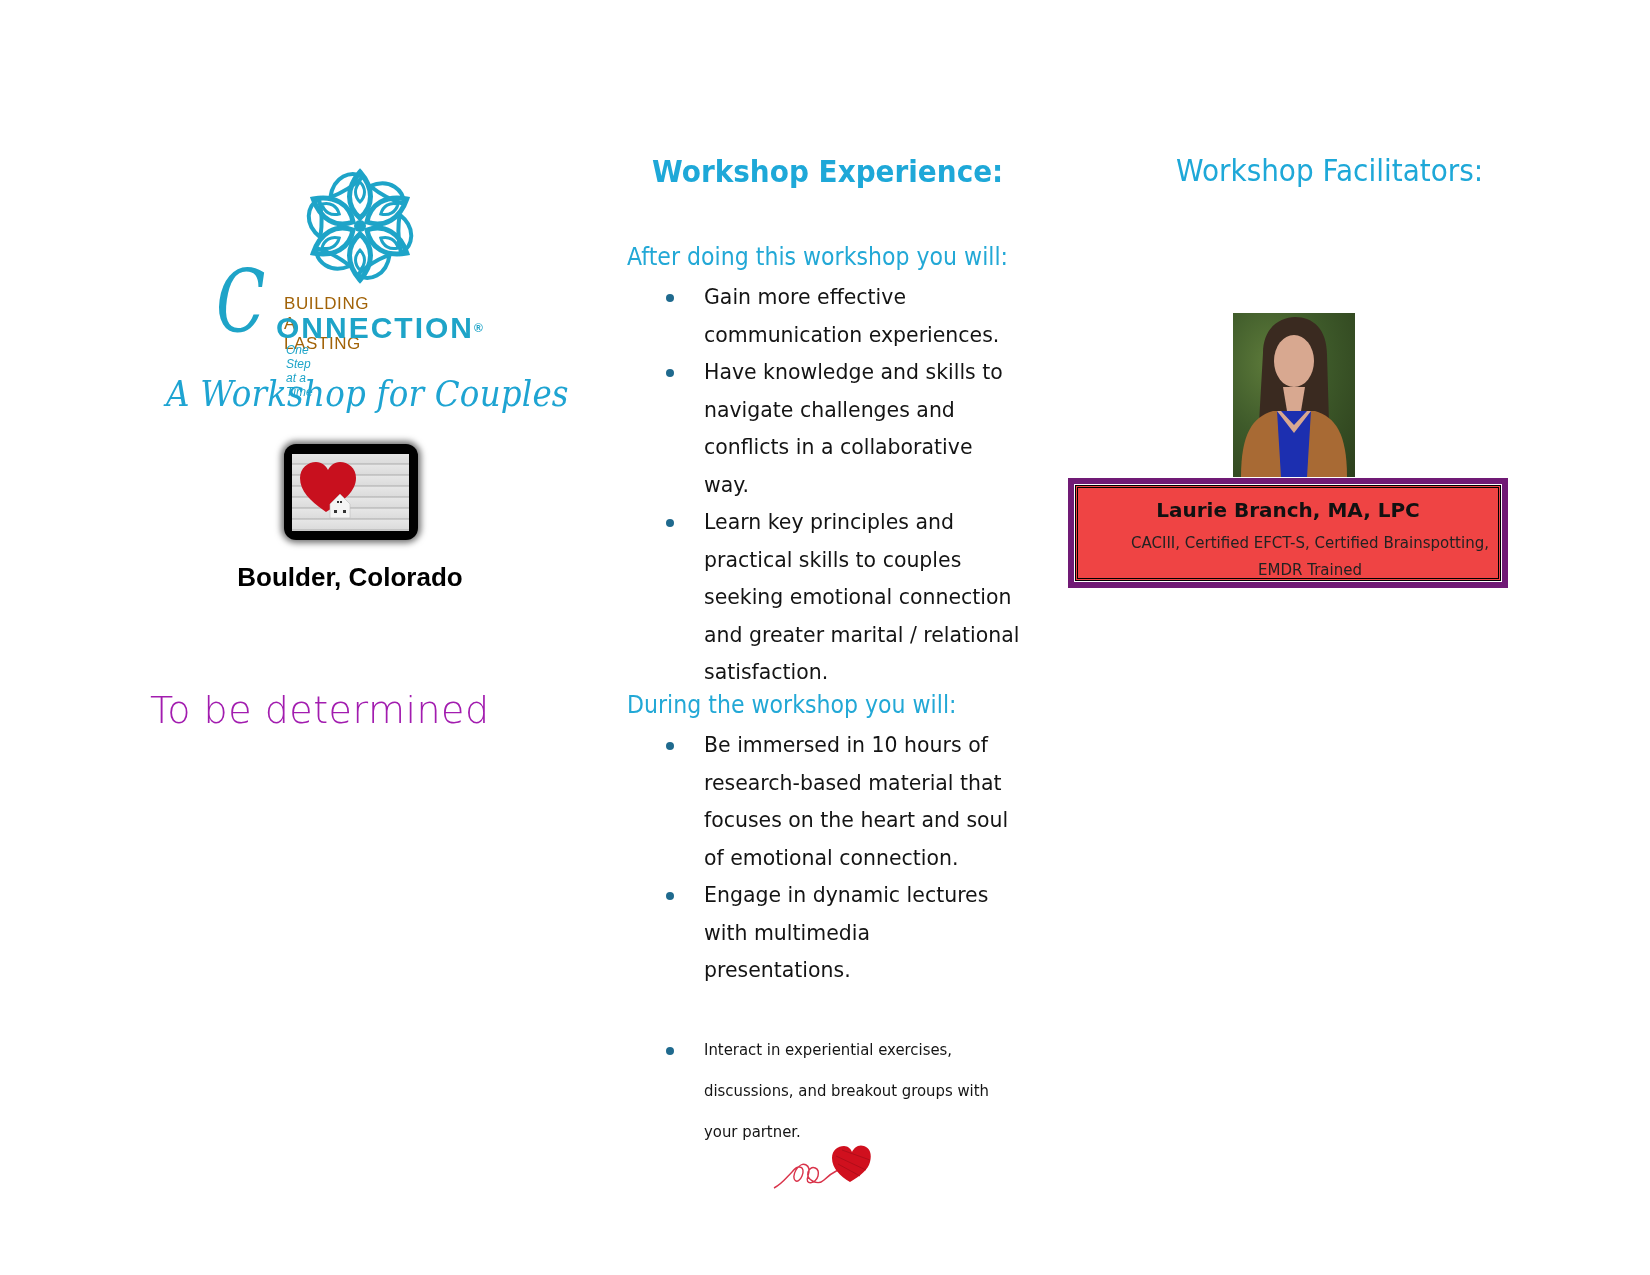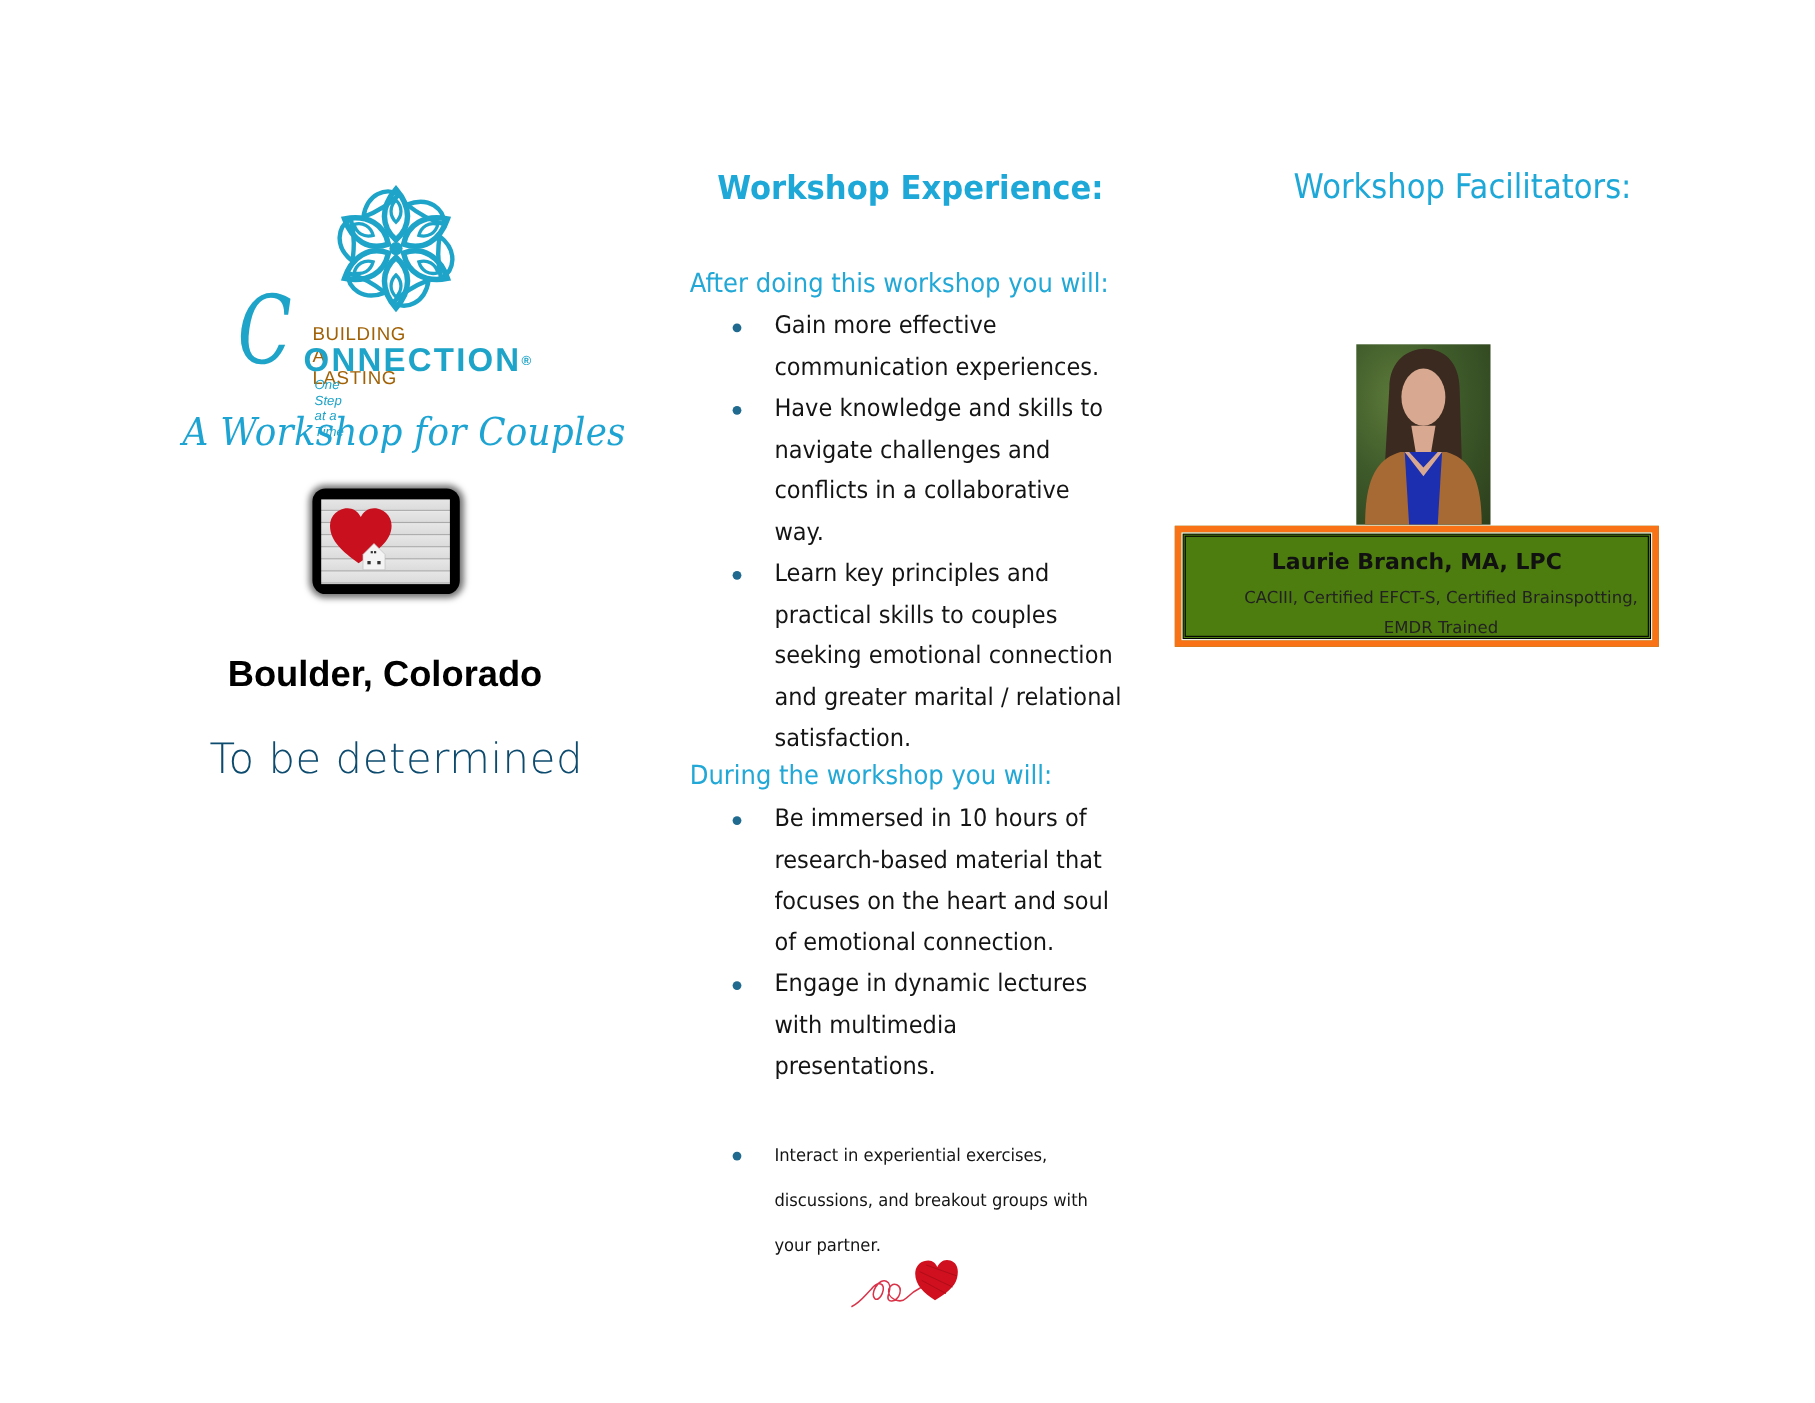--- a/index.html
+++ b/index.html
@@ -41,25 +41,25 @@
     background: #000; border-radius: 12px;
     box-shadow: 0 0 6px 3px rgba(0,0,0,0.55);
   }
   .heart-house .photo {
     position: absolute; left: 8px; top: 10px; width: 117px; height: 77px;
     background: repeating-linear-gradient(180deg, #e6e6e6 0px, #dcdcdc 9px, #a9a9a9 10px, #e9e9e9 11px);
     overflow: hidden;
   }
   .location {
     left: 160px; top: 562px; width: 380px; text-align: center;
-    font-family: "Liberation Sans", sans-serif; font-weight: bold; font-size: 33px; color: #000; margin-top: 32px;
+    font-family: "Liberation Sans", sans-serif; font-weight: bold; font-size: 26px; color: #000;
   }
   .date {
-    left: 150px; top: 668px; width: 380px; text-align: right;
-    font-family: "DejaVu Sans", sans-serif; font-size: 38px; color: #0c4a6e; letter-spacing: 0.5px;
+    left: 150px; top: 688px; width: 380px; text-align: left;
+    font-family: "DejaVu Sans", sans-serif; font-size: 38px; color: #a21caf; letter-spacing: 0.5px;
     font-weight: 300;
   }
 
   
   .mid-heading {
     left: 652px; top: 154px; width: 360px; font-family: "DejaVu Sans", sans-serif;
     font-weight: bold; font-size: 30px; color: #1ea8d8; white-space: nowrap;
     transform: scaleX(0.93); transform-origin: left top;
   }
   .subhead {
@@ -89,21 +89,21 @@
   .right-heading {
     left: 1176px; top: 152px; font-family: "DejaVu Sans", sans-serif; font-size: 31px;
     color: #1ea8d8; white-space: nowrap; transform: scaleX(0.9); transform-origin: left top;
   }
   .portrait {
     left: 1233px; top: 313px; width: 122px; height: 164px; overflow: hidden;
     background: radial-gradient(ellipse at 30% 30%, #5d7a3a 0%, #3e5a2a 45%, #2c3f1c 100%);
   }
   .name-card {
     left: 1068px; top: 478px; width: 428px; height: 98px;
-    border: 6px solid #f97316; background: #4d7c0f;
+    border: 6px solid #701a75; background: #ef4444;
   }
   .name-card .inner {
     position: absolute; left: 1px; top: 1px; right: 1px; bottom: 1px;
     border: 1px solid #000; outline: 1px solid #fff;
   }
   .name-card .inner2 {
     position: absolute; left: 3px; top: 3px; right: 3px; bottom: 3px;
     border: 1px solid #000;
   }
   .fac-name {

